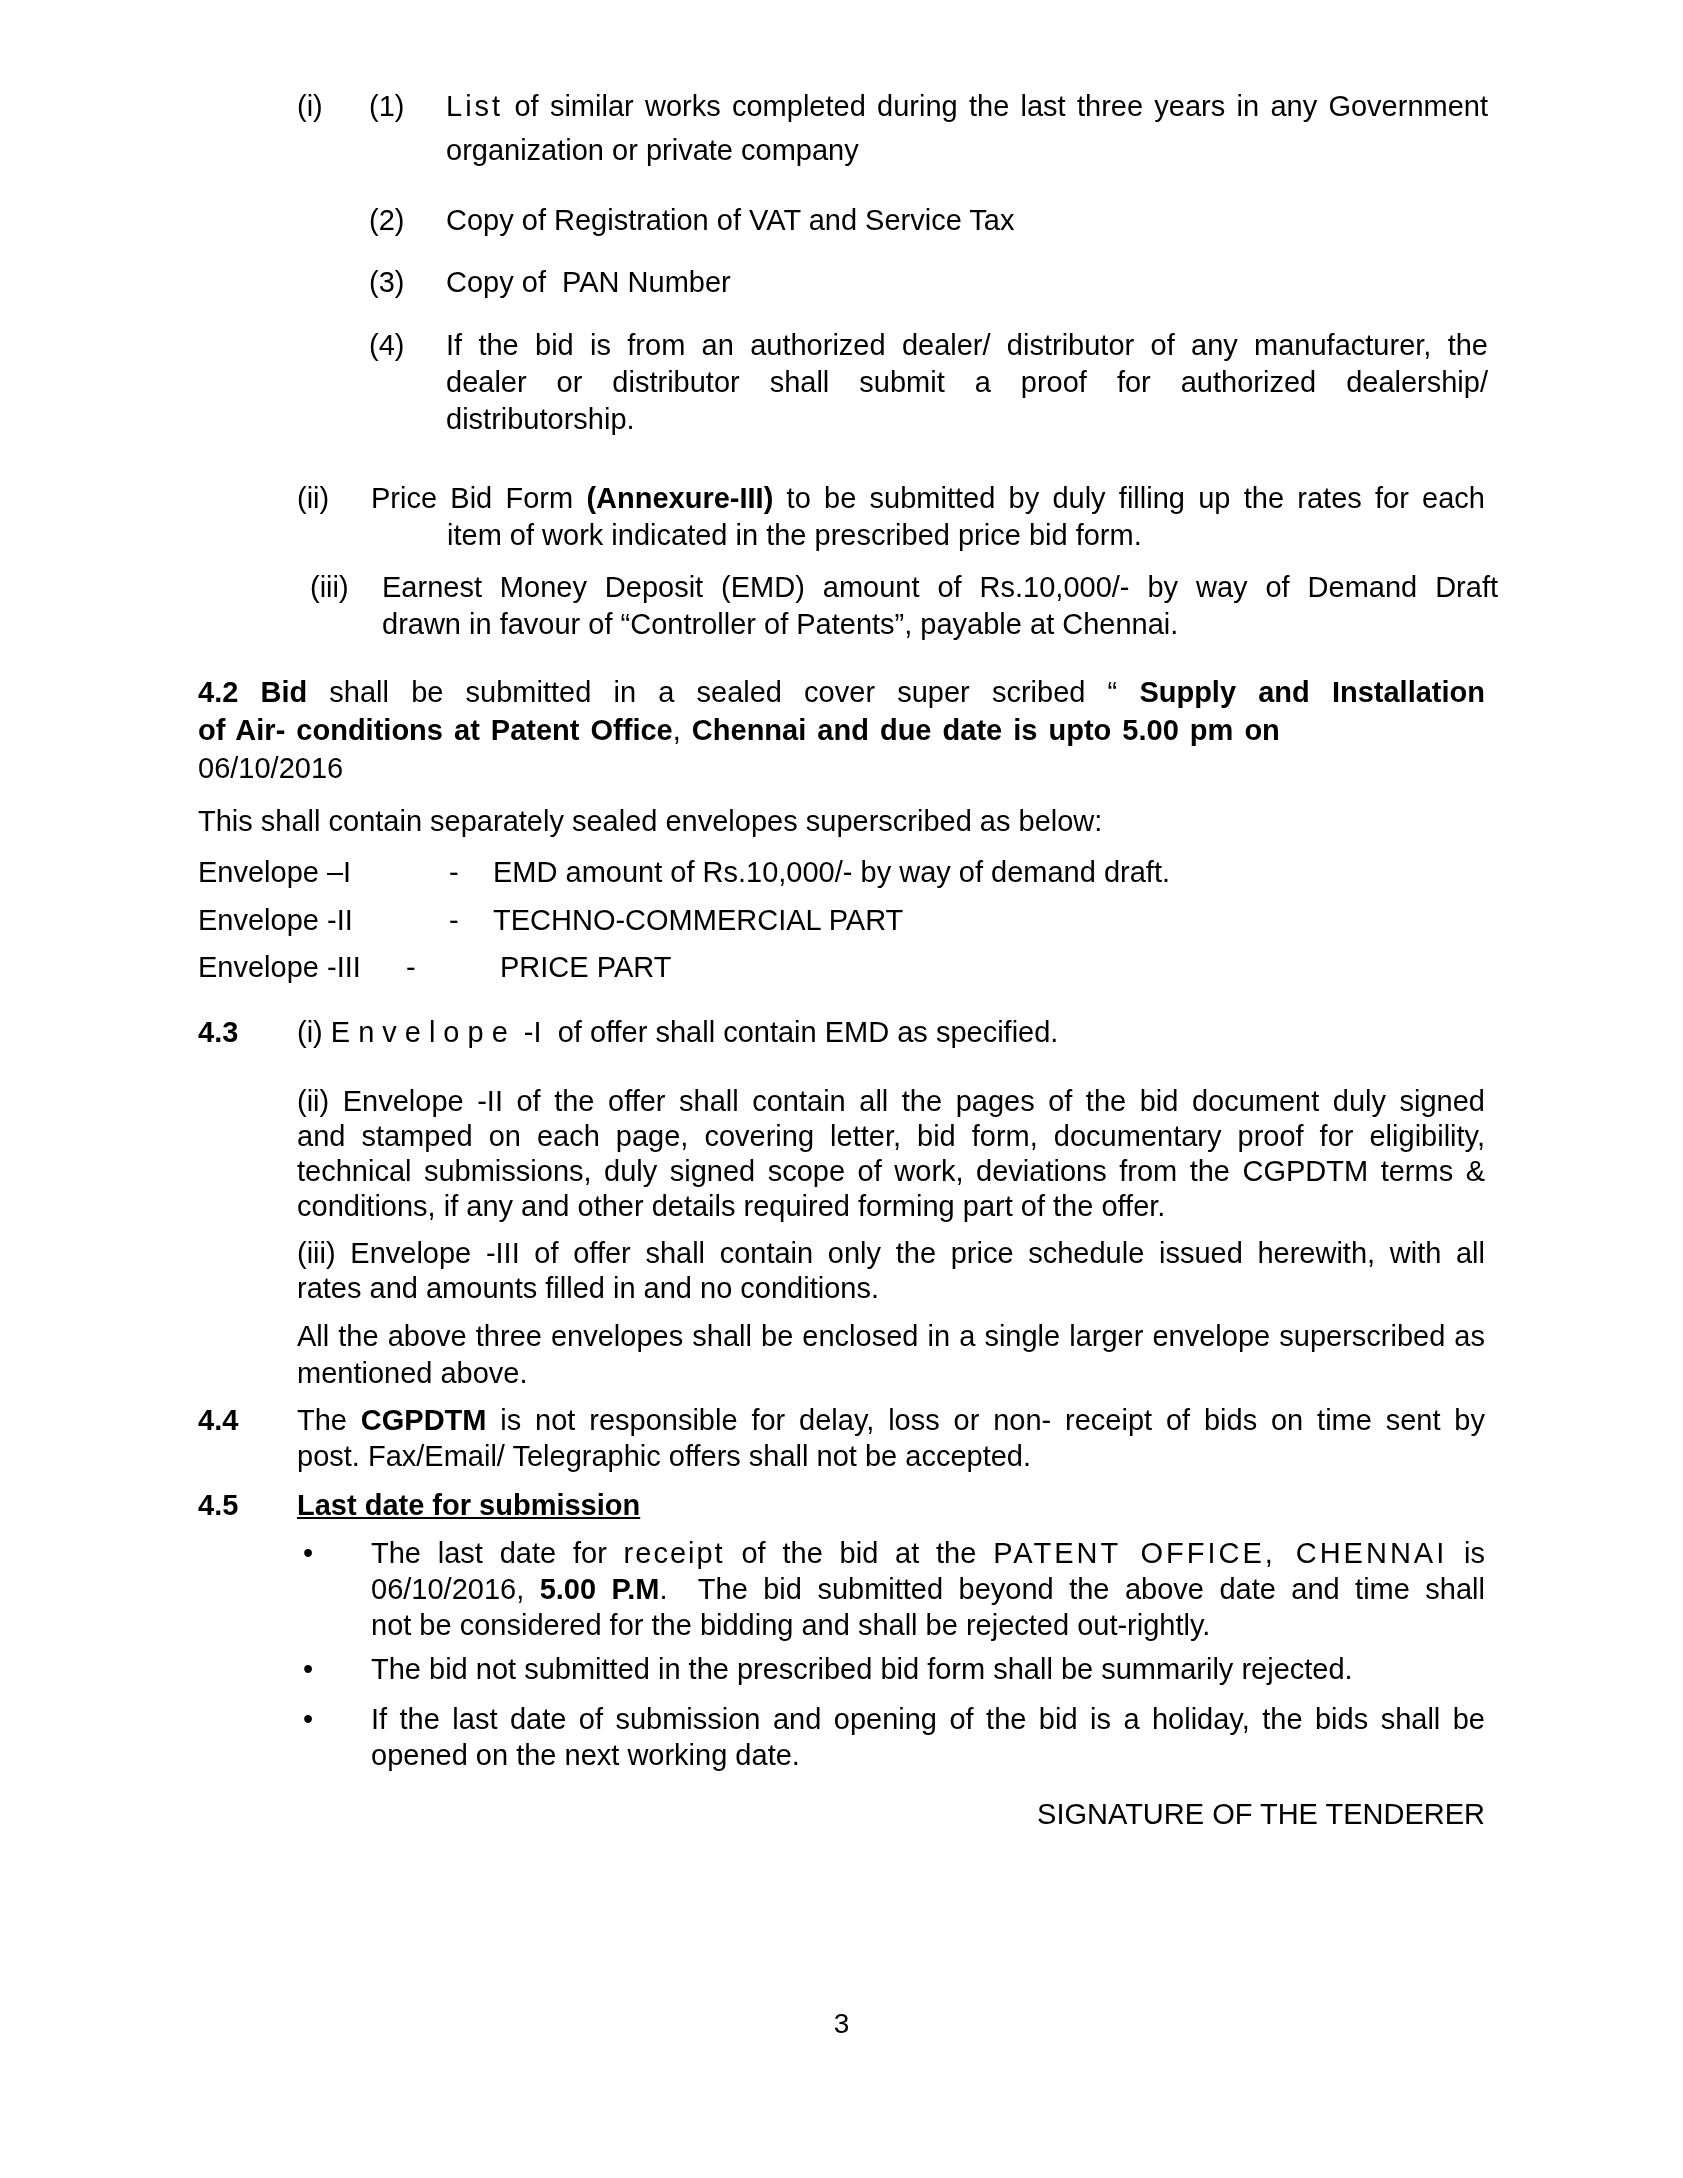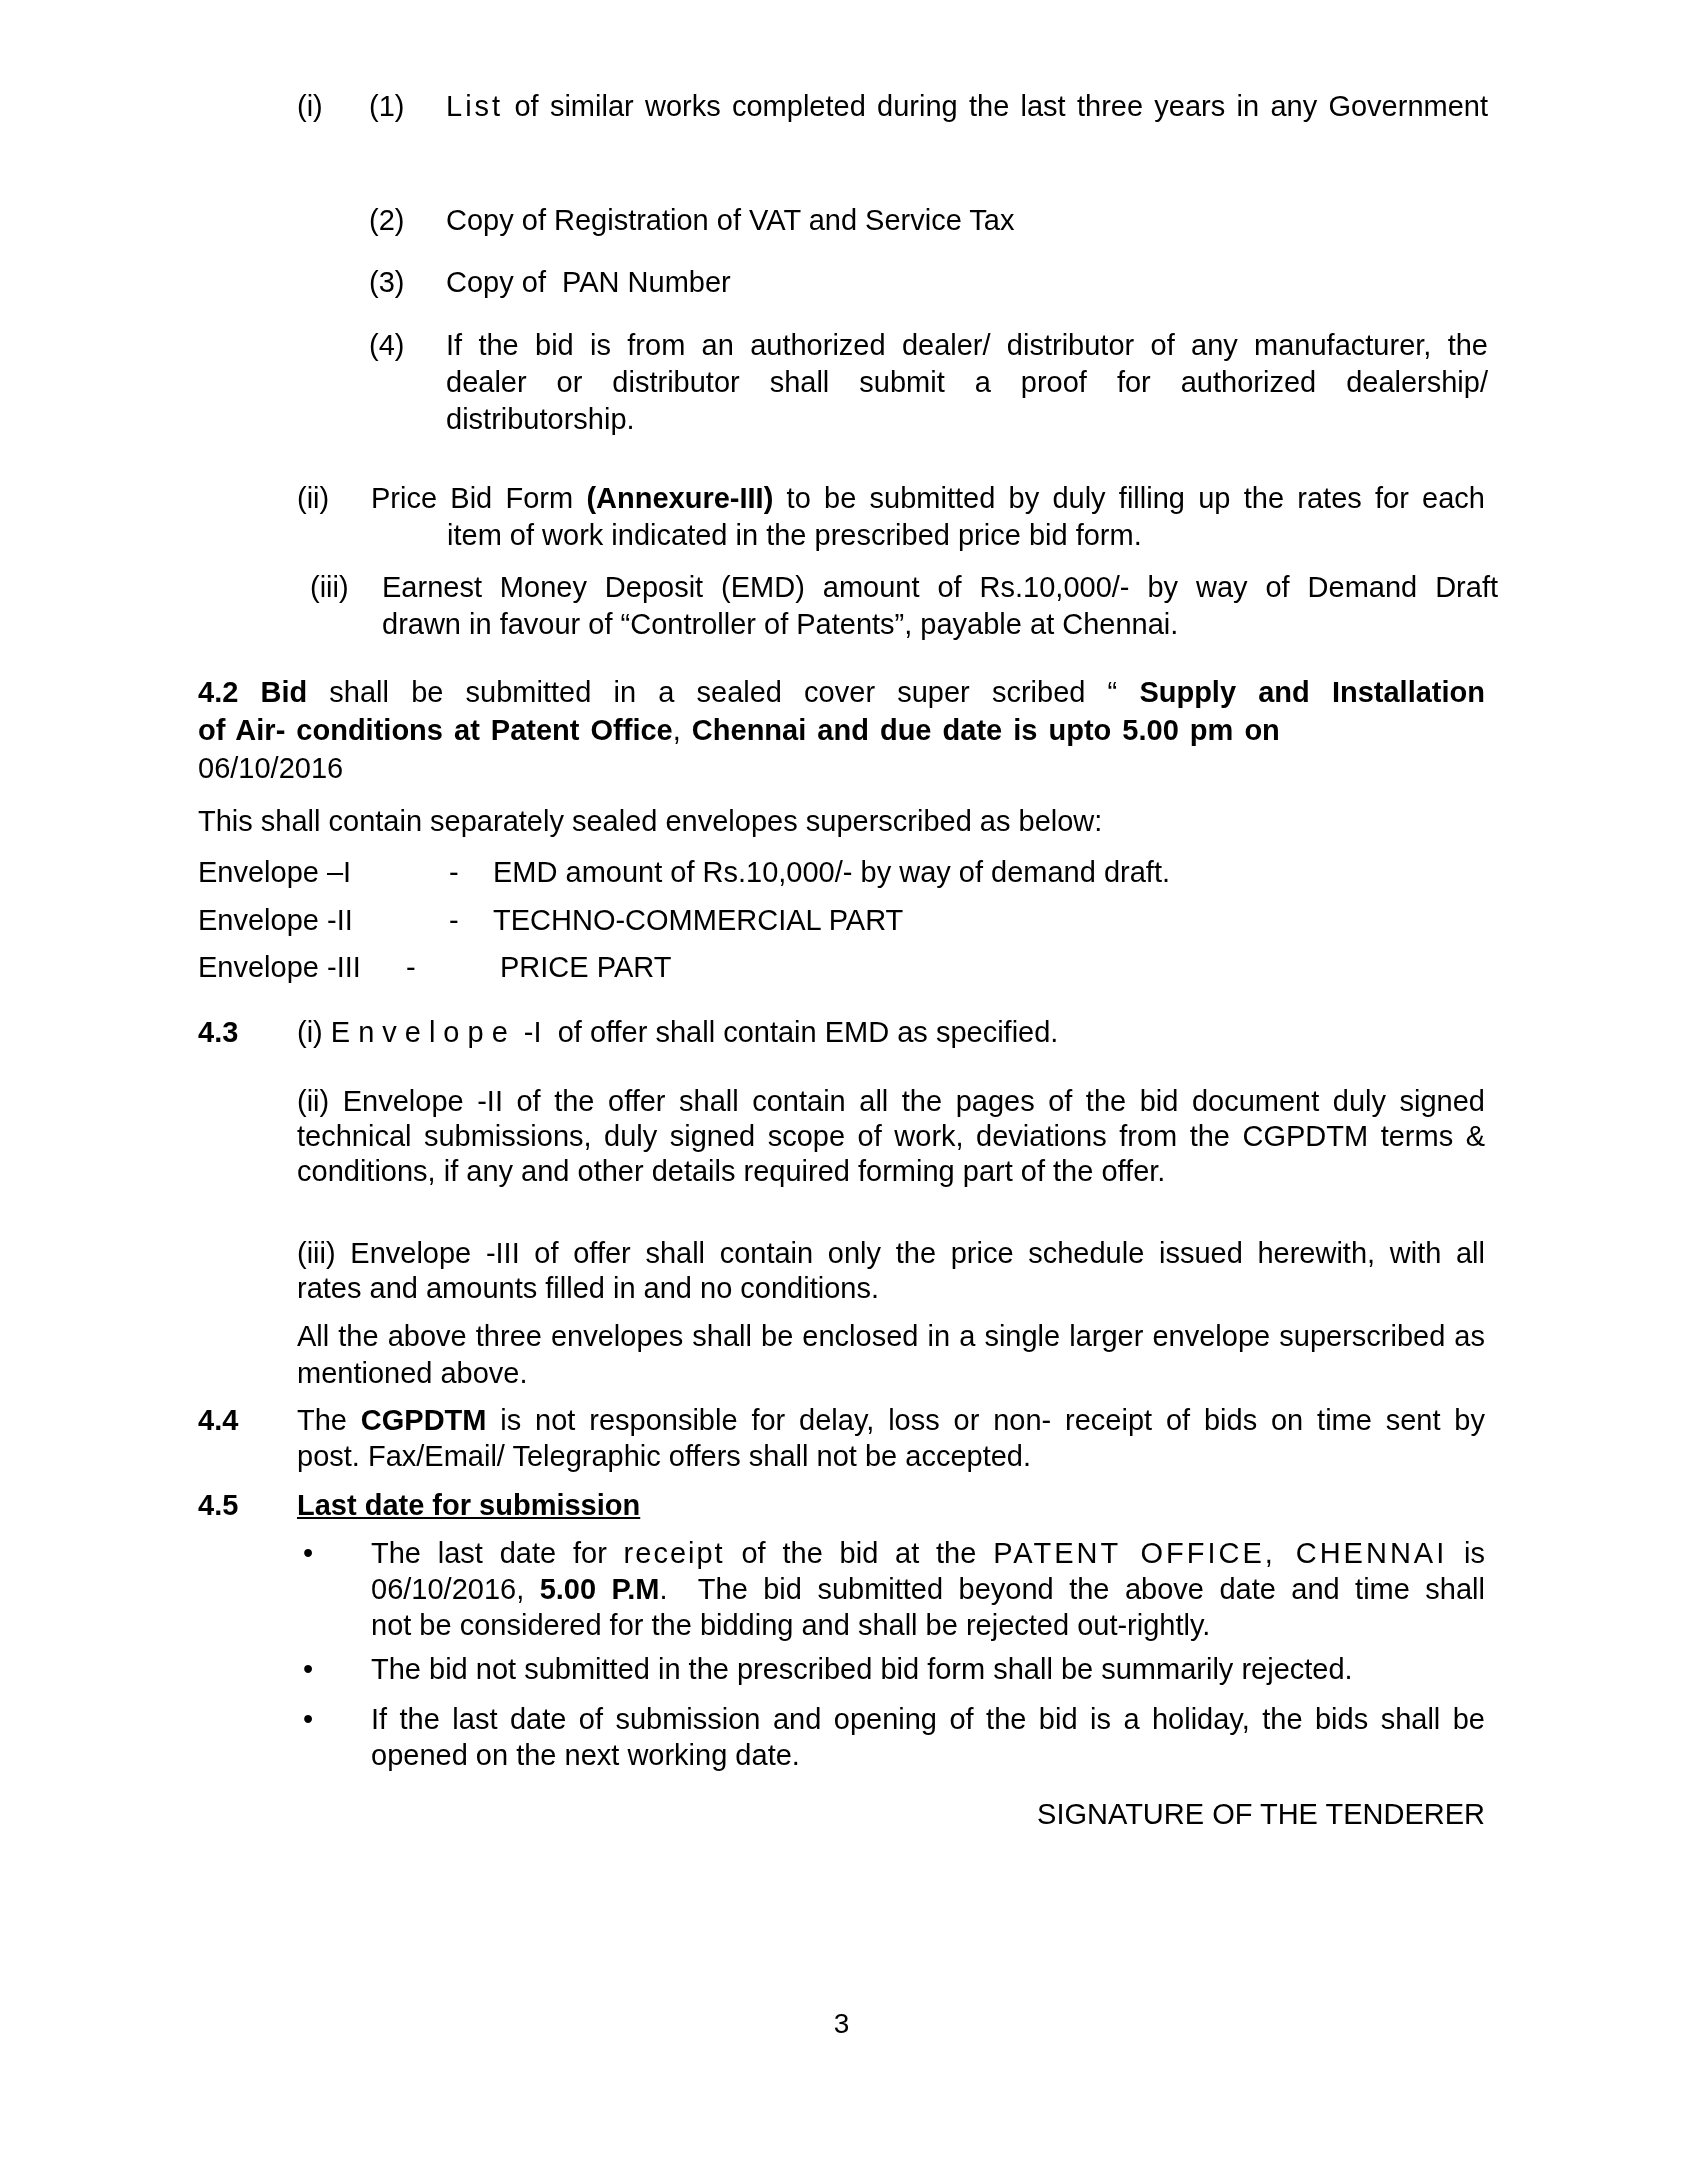--- a/index.html
+++ b/index.html
@@ -25,20 +25,21 @@
 </head>
 <body>
 
 <div class="page">
 
   <div class="blk" style="top:84px;left:446px;width:1042px;line-height:44px">
     <span class="mk" style="left:-149px">(i)</span>
     <span class="mk" style="left:-77px">(1)</span>
     <div>
         <div class="ln jl"><span style="letter-spacing: 3px;">List</span><span> of similar works completed during the last three years in any Government</span></div>
+        <div class="ln"><span>organization or private company</span></div>
       </div>
   </div>
 
   <div class="blk" style="top:201px;left:446px;width:1042px">
     <span class="mk" style="left:-77px">(2)</span>
     <div>
         <div class="ln"><span>Copy of Registration of VAT and Service Tax</span></div>
       </div>
   </div>
 
@@ -107,20 +108,21 @@
   <div class="blk" style="top:1013px;left:297px;width:1188px">
     <span class="mk bold" style="left:-99px">4.3</span>
     <div>
         <div class="ln"><span>(i) </span><span style="letter-spacing: 8px; text-align: center;">Envelope</span><span> -I &nbsp;of offer shall contain EMD as specified.</span></div>
       </div>
   </div>
 
   <div class="blk" style="top:1084px;left:297px;width:1188px;line-height:35px">
     <div>
         <div class="ln jl"><span>(ii) Envelope -II of the offer shall contain all the pages of the bid document duly signed</span></div>
+        <div class="ln jl"><span>and stamped on each page, covering letter, bid form, documentary proof for eligibility,</span></div>
         <div class="ln jl"><span>technical submissions, duly signed scope of work, deviations from the CGPDTM terms &amp;</span></div>
         <div class="ln"><span>conditions, if any and other details required forming part of the offer.</span></div>
       </div>
   </div>
 
   <div class="blk" style="top:1236px;left:297px;width:1188px;line-height:35px">
     <div>
         <div class="ln jl"><span>(iii) Envelope -III of offer shall contain only the price schedule issued herewith, with all</span></div>
         <div class="ln"><span>rates and amounts filled in and no conditions.</span></div>
       </div>

